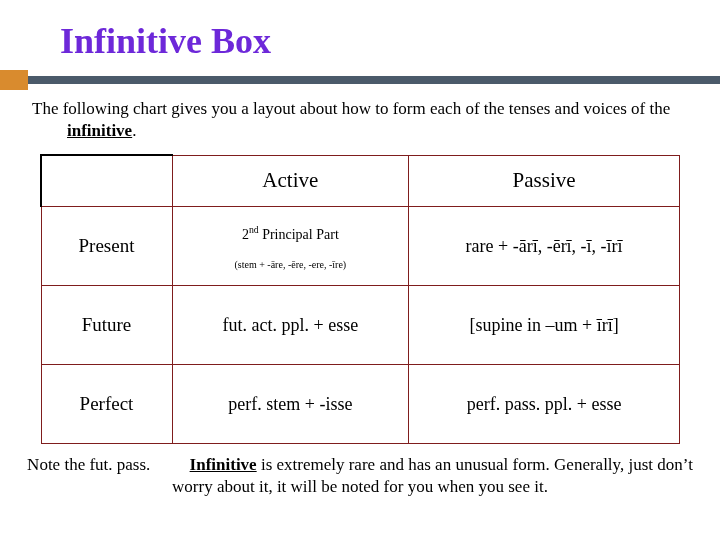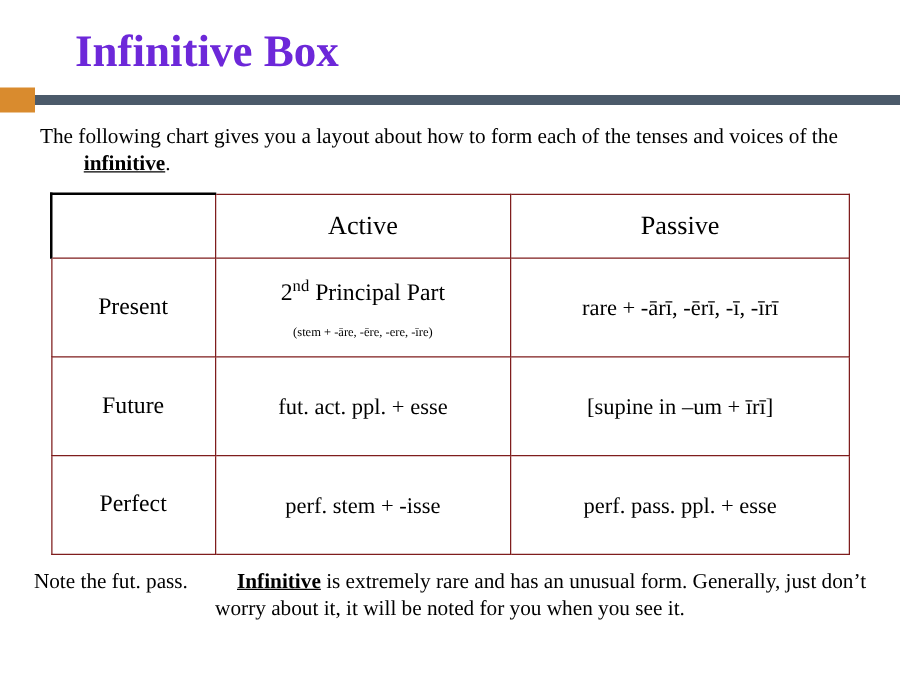--- a/index.html
+++ b/index.html
@@ -66,21 +66,21 @@
   td.row-label {
     font-size: 19px;
     width: 118px;
     font-family: Liberation Serif, serif;
   }
   td.cell {
     font-size: 18px;
     height: 62px;
   }
   .main-line {
-    font-size: 19px;
+    font-size: 14px;
   }
   .sub-line {
     font-size: 10px;
     display: block;
     margin-top: 15px;
   }
   sup {
     font-size: 0.7em;
   }
   .note {

